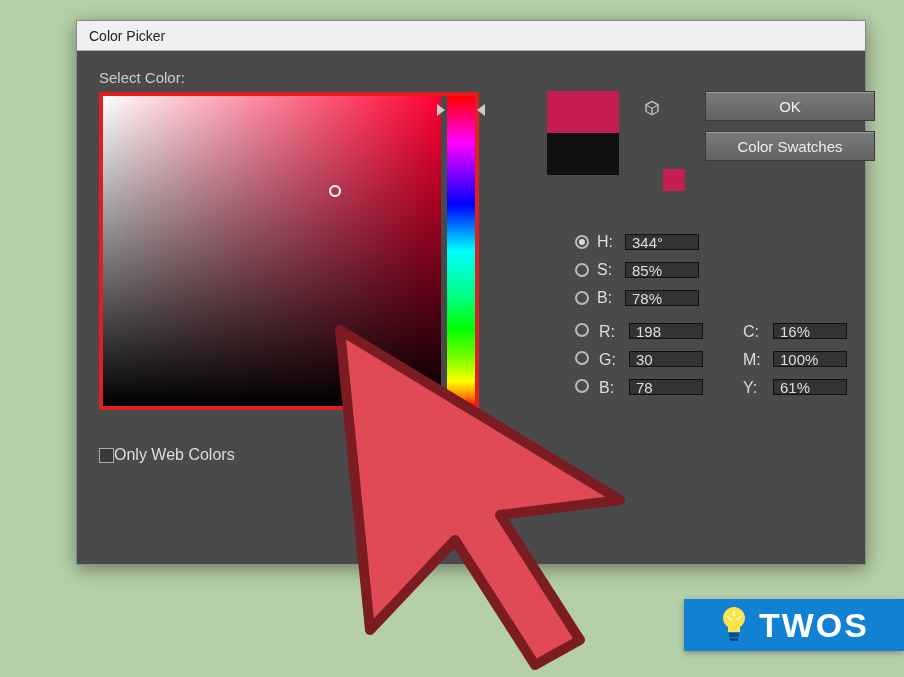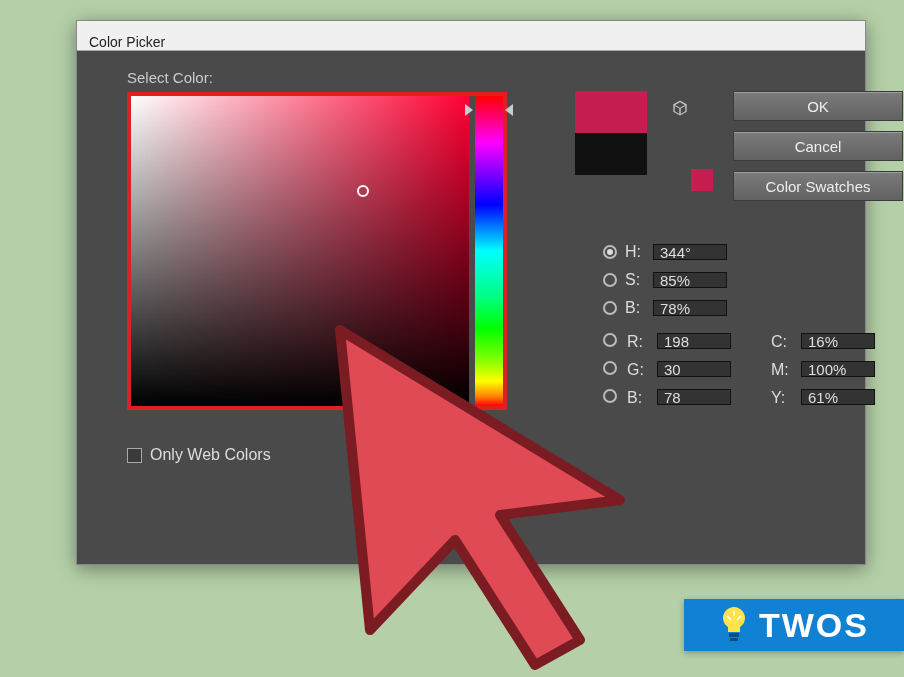--- a/index.html
+++ b/index.html
@@ -8,26 +8,26 @@
 .dialog {
   position: absolute;
   left: 76px; top: 20px;
   width: 790px; height: 545px;
   background: #4a4a4a;
   border: 1px solid #888;
   box-shadow: 0 4px 18px rgba(0,0,0,0.4);
 }
 .titlebar {
   height: 30px; background: #f0f0f0;
-  display: flex; align-items: flex-end; padding: 0 12px;
+  display: flex; align-items: center; padding: 0 12px;
   color: #222; font-size: 14px;
   border-bottom: 1px solid #aaa;
 }
 
-.body { padding: 18px 22px; color: #ddd; display: flex; margin-left: 28px; }
+.body { padding: 18px 22px; color: #ddd; display: flex; }
 .left-col { flex: 0 0 420px; }
 .select-label { font-size: 15px; margin-bottom: 6px; color: #ccc; }
 
 .field-wrap {
   width: 380px; height: 318px;
   border: 4px solid #e02020;
   position: relative;
   display: flex;
 }
 .sat-box {
@@ -54,21 +54,21 @@
 }
 .hue-tri-left, .hue-tri-right {
   position: absolute; width: 0; height: 0;
   border-top: 6px solid transparent;
   border-bottom: 6px solid transparent;
   top: 8px;
 }
 .hue-tri-left { left: -10px; border-left: 8px solid #ccc; }
 .hue-tri-right { right: -10px; border-right: 8px solid #ccc; }
 
-.web-only { margin-top: 36px; display: flex; align-items: center; gap: 8px; font-size: 16px; color: #ddd; }
+.web-only { margin-top: 36px; display: flex; align-items: center; font-size: 16px; color: #ddd; }
 .chk { width: 15px; height: 15px; border: 1px solid #aaa; background: #3a3a3a; }
 
 .right-col { flex: 1; padding-left: 28px; display: flex; flex-direction: column; align-items: center; }
 
 .swatch-row { display: flex; align-items: flex-start; gap: 20px; margin-top: 22px; }
 .swatches { display: flex; flex-direction: column; }
 .sw-new { width: 72px; height: 42px; background: #c71e52; }
 .sw-old { width: 72px; height: 42px; background: #111; }
 .cube-icon { width: 18px; height: 18px; margin-left: 4px; margin-top: 8px; }
 .mini-sw { width: 22px; height: 22px; background: #c71e52; margin-top: 78px; margin-left: -18px; position: relative; }
@@ -141,21 +141,20 @@
           <div class="sw-old"></div>
         </div>
         <div>
           <svg class="cube-icon" viewBox="0 0 24 24">
               <path fill="#bbb" d="M12 2 3 7v10l9 5 9-5V7l-9-5zm0 2.3 6.5 3.6L12 11.5 5.5 7.9 12 4.3zM5 9.3l6 3.3v7L5 16.2V9.3zm8 10.3v-7l6-3.3v6.9l-6 3.4z"></path>
             </svg>
         </div>
         <div class="mini-sw"></div>
         <div class="buttons">
           <div class="btn">OK</div>
-          <div class="btn">Cancel</div>
           <div class="btn">Color Swatches</div>
         </div>
       </div>
 
       <div class="values">
         <div class="val-row">
           <span class="radio sel"></span>
           <span class="lbl">H:</span>
           <input class="inp" value="344°" style="">
         </div>

